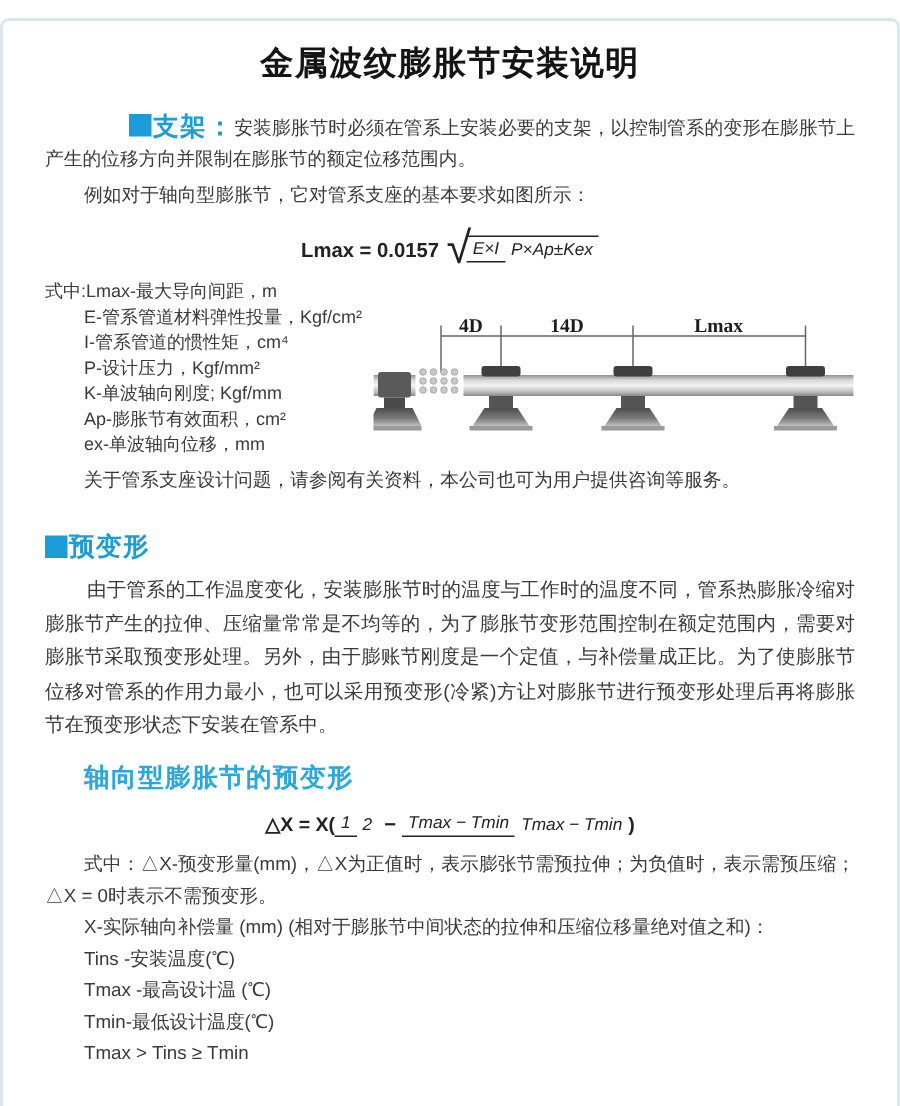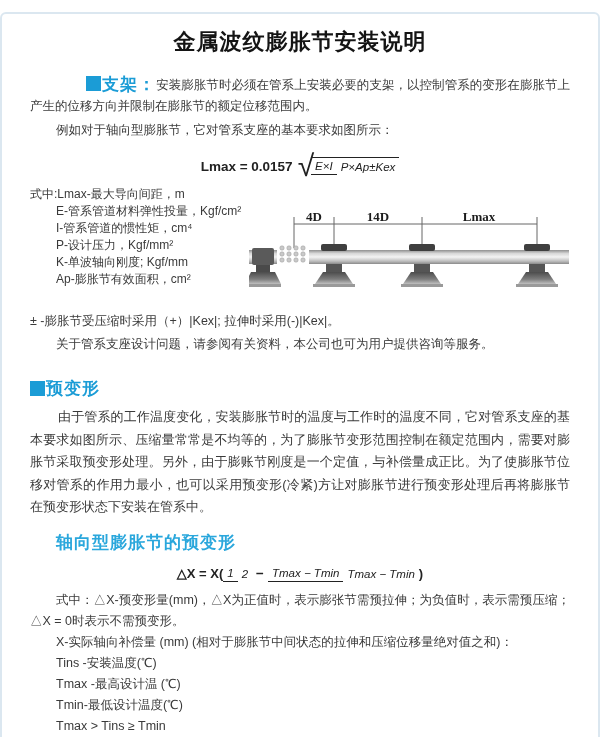--- a/index.html
+++ b/index.html
@@ -92,20 +92,21 @@
     </div>
 
     <div class="defs-wrap">
       <ul class="defs-list">
         <li>式中:Lmax-最大导向间距，m</li>
         <li class="def-indent">E-管系管道材料弹性投量，Kgf/cm²</li>
         <li class="def-indent">I-管系管道的惯性矩，cm⁴</li>
         <li class="def-indent">P-设计压力，Kgf/mm²</li>
         <li class="def-indent">K-单波轴向刚度; Kgf/mm</li>
         <li class="def-indent">Ap-膨胀节有效面积，cm²</li>
+        <li class="def-indent">ex-单波轴向位移，mm</li>
       </ul>
 
       <svg class="diagram" viewBox="0 0 345 96" xmlns="http://www.w3.org/2000/svg">
         <defs>
           <linearGradient id="pipeGrad" x1="0" y1="0" x2="0" y2="1">
             <stop offset="0" stop-color="#8f8f8f"></stop>
             <stop offset="0.25" stop-color="#d8d8d8"></stop>
             <stop offset="0.5" stop-color="#f3f3f3"></stop>
             <stop offset="0.8" stop-color="#bdbdbd"></stop>
             <stop offset="1" stop-color="#8a8a8a"></stop>
@@ -160,26 +161,25 @@
           <polygon points="2,60 26,60 32,72 -4,72" fill="url(#footGrad)"></polygon>
           <rect x="-6" y="72" width="38" height="3" fill="#9a9a9a"></rect>
         </g>
 
         <use href="#guide" x="85" y="45"></use>
         <use href="#guide" x="173" y="45"></use>
         <use href="#guide" x="288" y="45"></use>
       </svg>
     </div>
 
-    <p class="line-pm">± -膨胀节受压缩时采用（+）|Kex|; 拉伸时采用(-)|Kex|。</p>
     <p class="line-note">关于管系支座设计问题，请参阅有关资料，本公司也可为用户提供咨询等服务。</p>
 
     <h2 class="sec2-head"><span class="marker"></span><span>预变形</span></h2>
 
-    <p class="p-sec2">由于管系的工作温度变化，安装膨胀节时的温度与工作时的温度不同，它对管系支座的基本要求如图所示、压缩量常常是不均等的，为了膨胀节变形范围控制在额定范围内，需要对膨胀节采取预变形处理。另外，由于膨账节刚度是一个定值，与补偿量成正比。为了使膨胀节位移对管系的作用力最小，也可以采用预变形(冷紧)方让对膨胀节进行预变形处理后再将膨胀节在预变形状态下安装在管系中。</p>
+    <p class="p-sec2">由于管系的工作温度变化，安装膨胀节时的温度与工作时的温度不同，管系热膨胀冷缩对膨胀节产生的拉伸、压缩量常常是不均等的，为了膨胀节变形范围控制在额定范围内，需要对膨胀节采取预变形处理。另外，由于膨账节刚度是一个定值，与补偿量成正比。为了使膨胀节位移对管系的作用力最小，也可以采用预变形(冷紧)方让对膨胀节进行预变形处理后再将膨胀节在预变形状态下安装在管系中。</p>
 
     <h3 class="sub-head axial">轴向型膨胀节的预变形</h3>
 
     <div class="formula-row f2">
       <span class="var">△X = X(</span>
       <span class="frac">
         <span class="num">1</span>
         <span class="den">2</span>
       </span>
       <span class="op">−</span>

